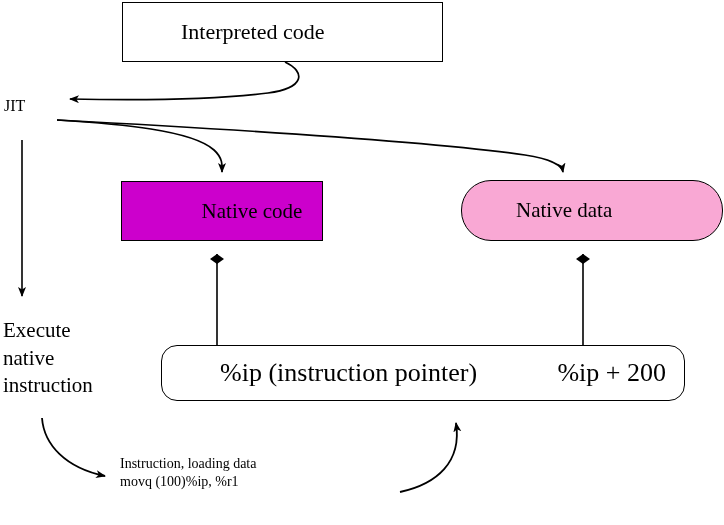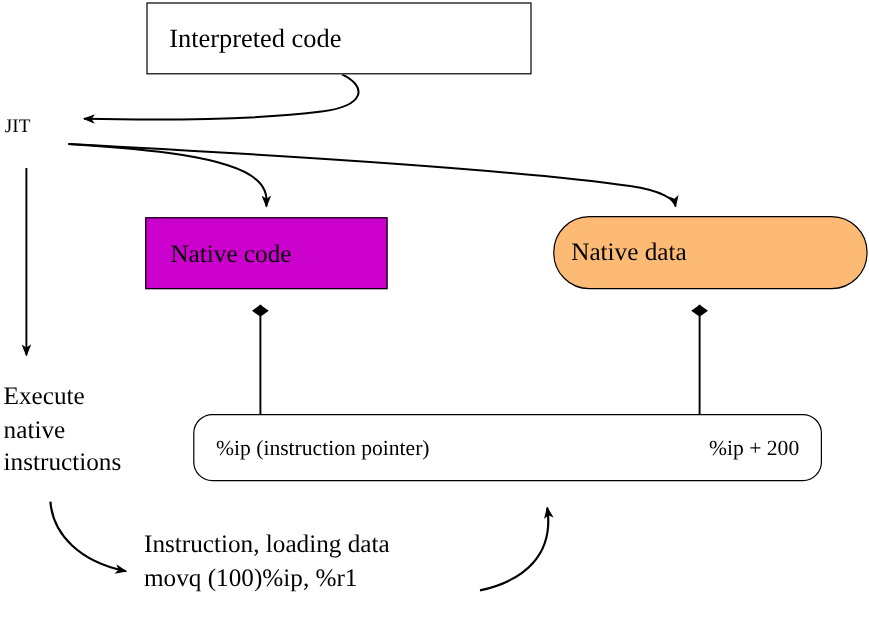--- a/index.html
+++ b/index.html
@@ -27,79 +27,81 @@
   .node {
     position: absolute;
     box-sizing: border-box;
     display: flex;
     align-items: center;
     border: 1px solid #000000;
   }
   .node .node-label {
     display: block;
     white-space: nowrap;
+    margin-left: 40px;
   }
   #node-interpreted-code {
     left: 122px;
     top: 2px;
     width: 321px;
     height: 60px;
     background: #ffffff;
     padding-left: 18px;
   }
   #node-interpreted-code .node-label { font-size: 22px; }
   #node-native-code {
     left: 121px;
     top: 181px;
     width: 202px;
     height: 60px;
     background: #cc00cc;
     padding-left: 20px;
+    justify-content: center;
   }
   #node-native-code .node-label { font-size: 21px; }
   #node-native-data {
     left: 461px;
     top: 180px;
     width: 262px;
     height: 61px;
-    background: #fdba74;
+    background: #f9a8d4;
     padding-left: 14px;
     border-radius: 30px;
   }
   #node-native-data .node-label { font-size: 21px; }
   #node-ip-box {
     left: 161px;
     top: 345px;
     width: 524px;
     height: 56px;
     background: #ffffff;
     border-radius: 16px;
     padding: 0 18px;
     justify-content: space-between;
   }
-  #node-ip-box .node-label { font-size: 18px; }
+  #node-ip-box .node-label { font-size: 26px; }
   .free-text {
     position: absolute;
     white-space: pre;
     line-height: 1.32;
   }
   #label-jit {
     left: 4px;
     top: 95px;
     font-size: 16px;
   }
   #label-execute {
     left: 3px;
     top: 317px;
     font-size: 21px;
   }
   #label-instruction {
     left: 120px;
-    top: 440px;
-    font-size: 21px;
+    top: 455px;
+    font-size: 14px;
   }
 </style>
 </head>
 <body>
 
 <div id="canvas">
 
   <svg id="edges" viewBox="0 0 724 525" width="724" height="525">
     <defs>
       <marker id="ah" markerWidth="12" markerHeight="12" refX="9" refY="4" orient="auto" markerUnits="userSpaceOnUse">
@@ -141,18 +143,18 @@
 
   <div class="node" id="node-ip-box">
     <span class="node-label">%ip (instruction pointer)</span>
     <span class="node-label">%ip + 200</span>
   </div>
 
   <div class="free-text" id="label-jit">JIT</div>
 
   <div class="free-text" id="label-execute">Execute
 native
-instructions</div>
+instruction</div>
 
   <div class="free-text" id="label-instruction">Instruction, loading data
 movq (100)%ip, %r1</div>
 
 </div>
 
 </body></html>

